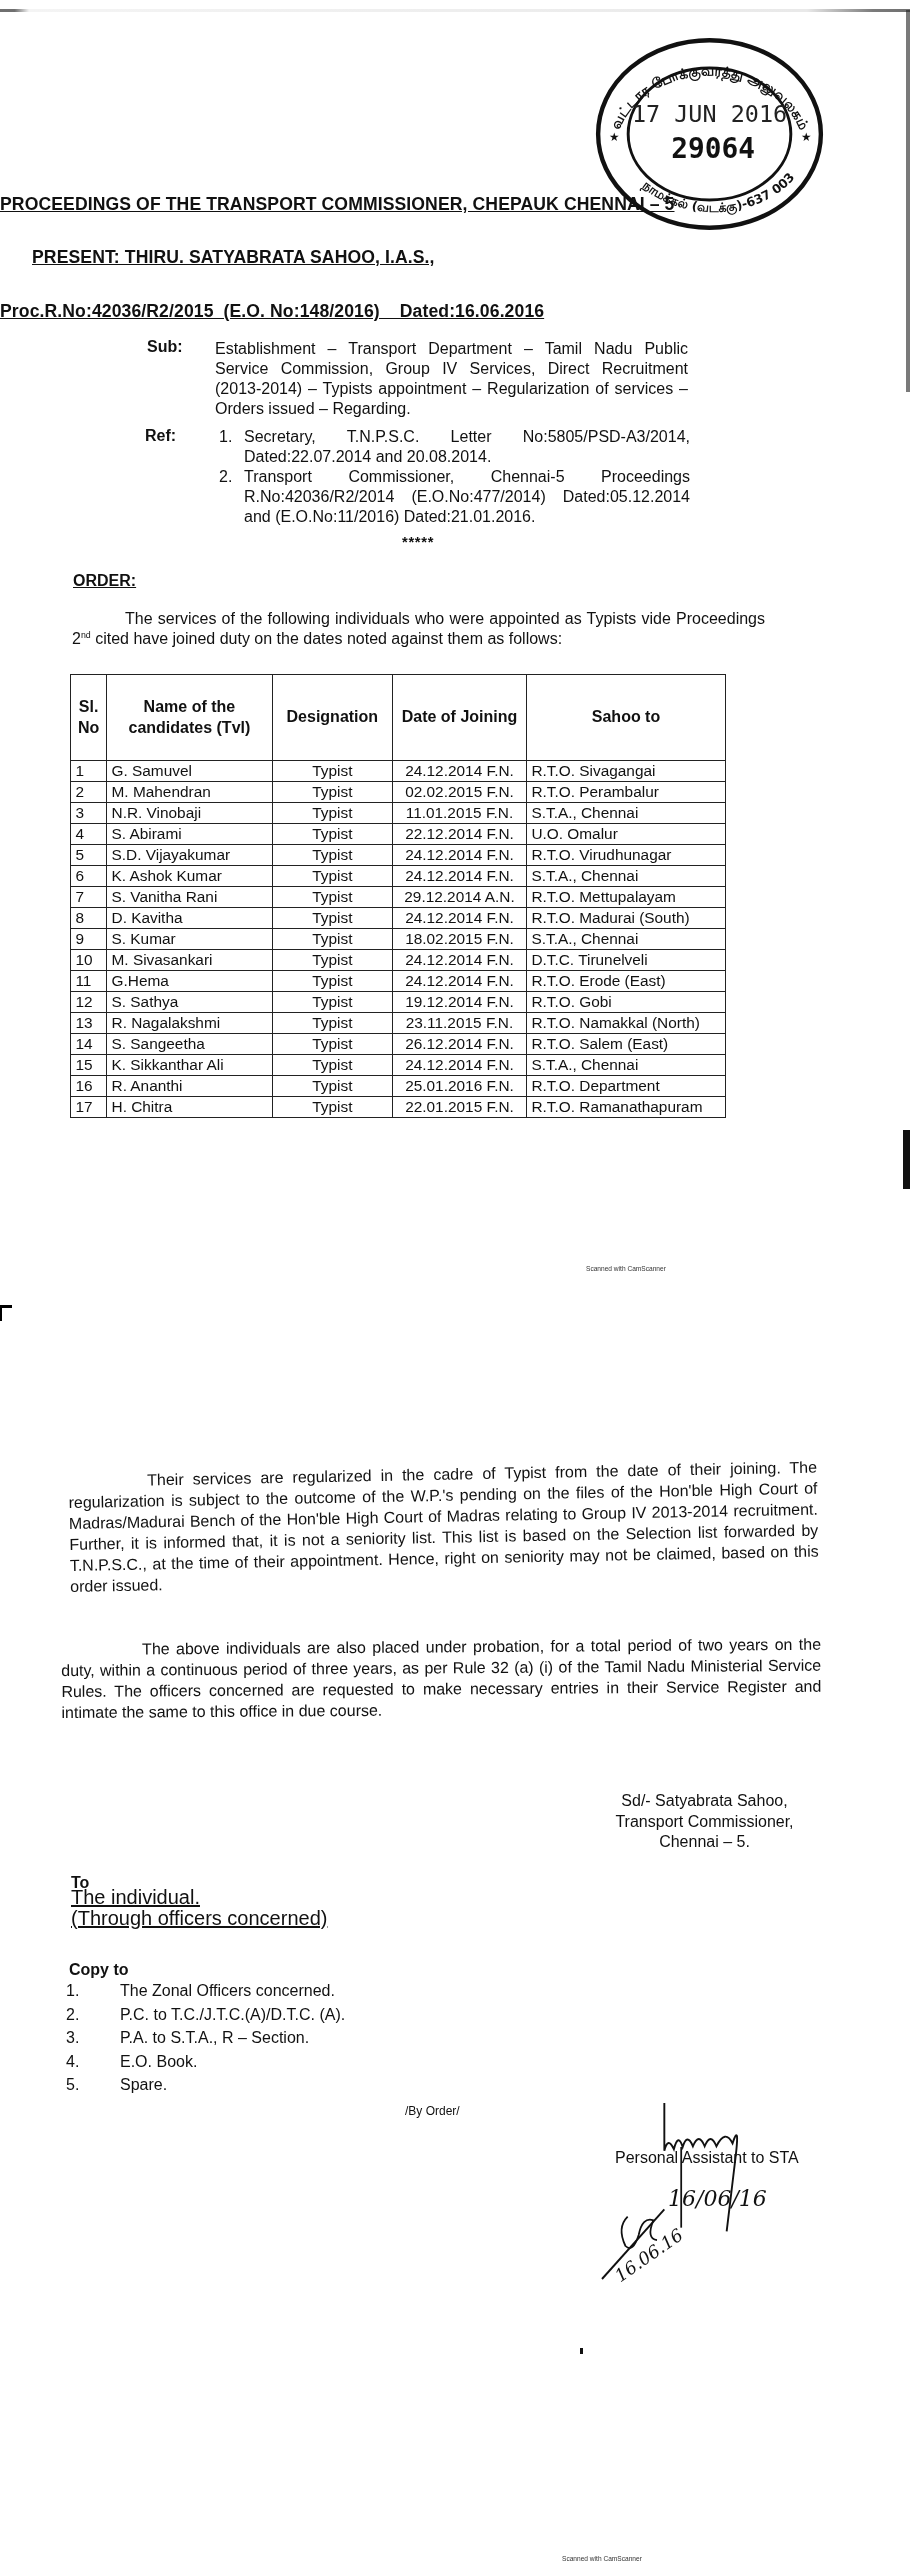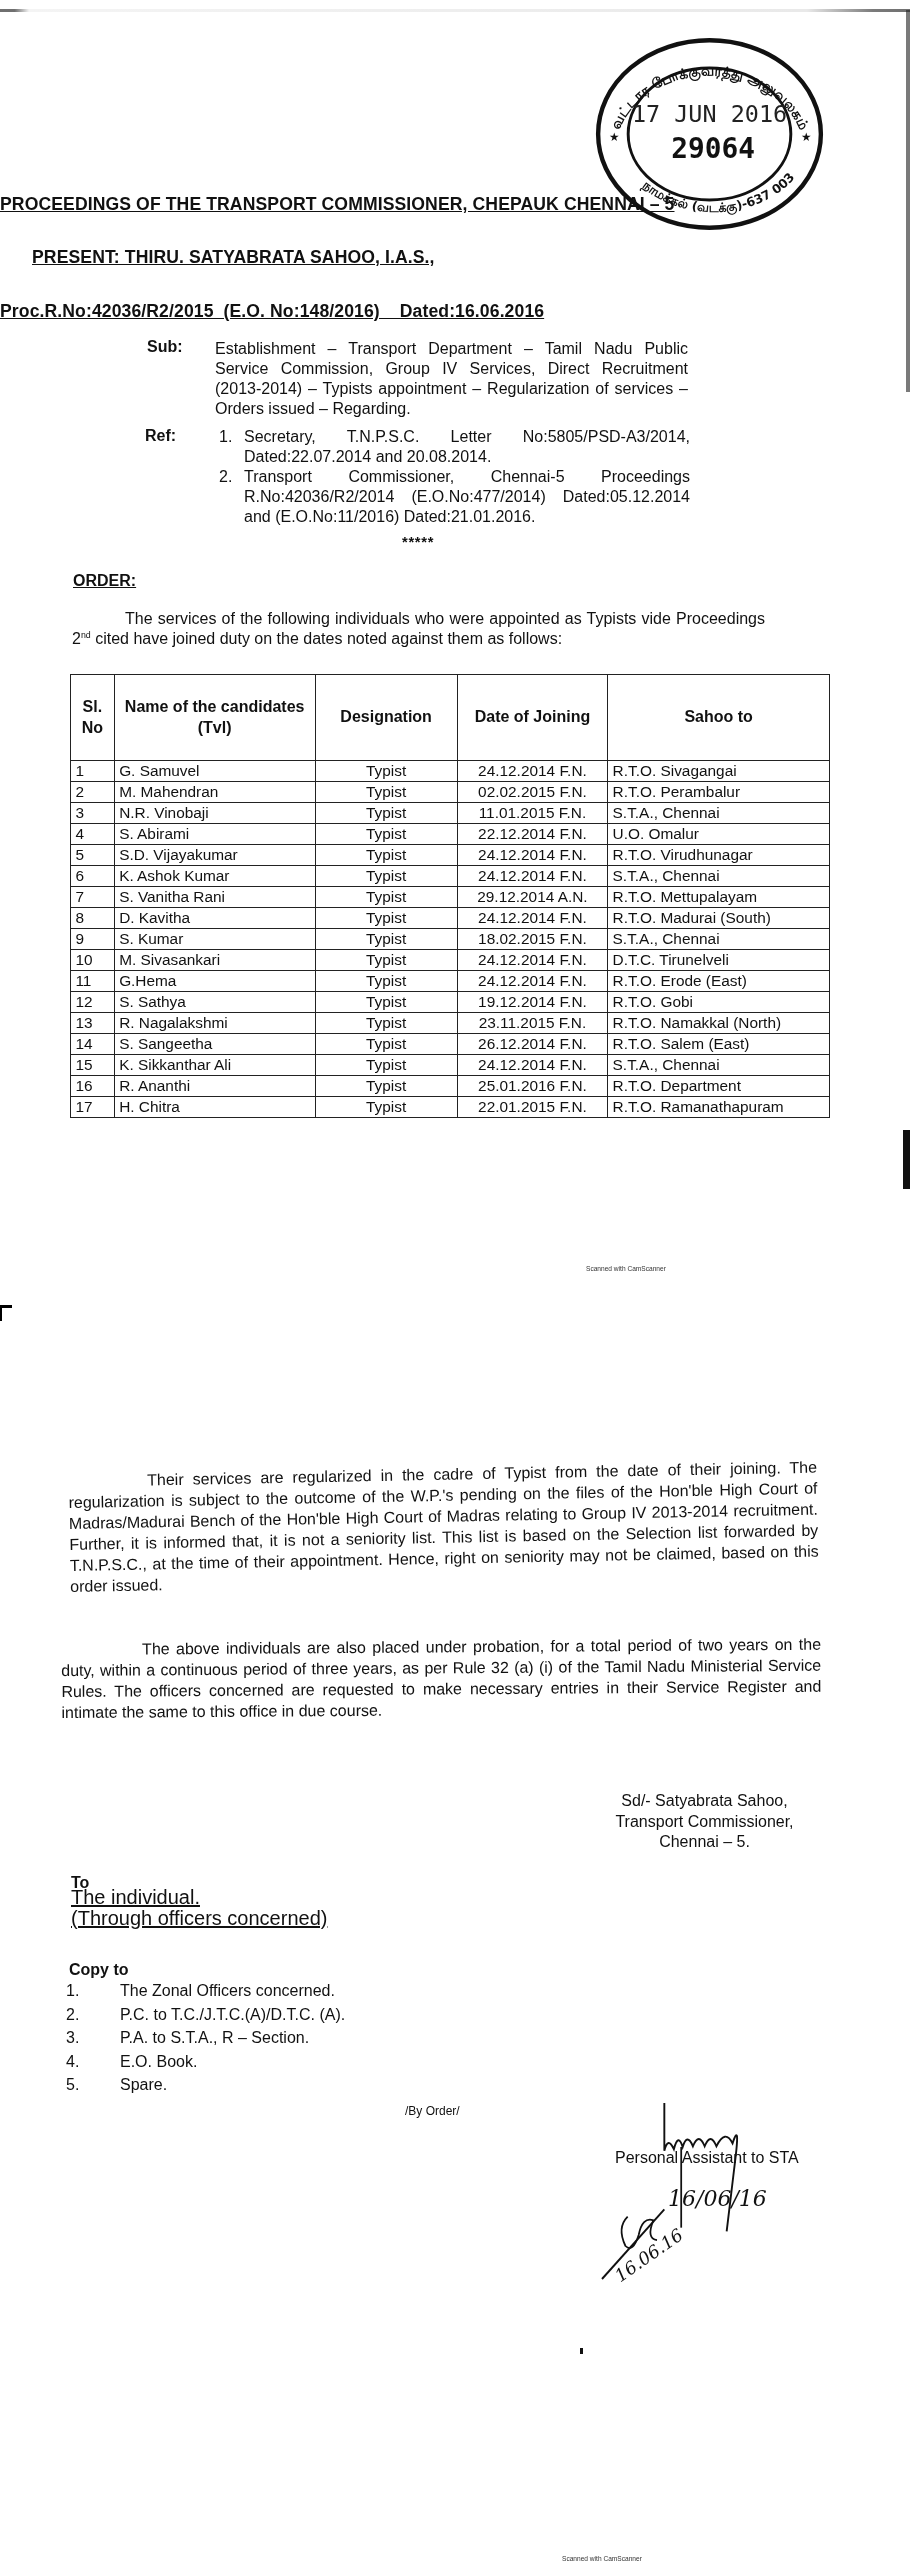--- a/index.html
+++ b/index.html
@@ -41,21 +41,21 @@
   .ref-item { display: flex; margin-bottom: 0; }
   .ref-num { width: 25px; flex: 0 0 25px; }
   .ref-body { flex: 1; text-align: justify; text-align-last: auto; }
   .stars { position: absolute; left: 0; width: 910px; top: 534px; text-align: left; padding-left: 402px; box-sizing: border-box; font-size: 14.7px; font-weight: bold; letter-spacing: 0.7px; }
 
   .order-heading { position: absolute; left: 73px; top: 572px; font-weight: bold; font-size: 16px; text-decoration: underline; }
   .order-para { left: 72px; top: 609px; width: 693px; text-indent: 53px; }
   sup { font-size: 8.8px; line-height: 0; }
 
   
-  .tbl { position: absolute; left: 70px; top: 674px; width: 760px; border-collapse: collapse; font-size: 15.4px; }
+  .tbl { position: absolute; left: 70px; top: 674px; width: 656px; border-collapse: collapse; font-size: 15.4px; }
   .tbl th, .tbl td { border: 1.2px solid #222; padding: 0 4.4px; height: 20px; line-height: 18.3px; white-space: nowrap; }
   .tbl th { font-weight: bold; font-size: 16px; text-align: center; line-height: 20.5px; height: 85px; padding: 0 2.9px; white-space: normal; }
   .c-sl { width: 32px; text-align: left; }
   .c-name { width: 182px; }
   .c-des { width: 126px; text-align: center; }
   .c-date { width: 134px; text-align: center; }
   .c-post { width: 202px; }
 
   .scanned { position: absolute; font-size: 6.6px; color: #333; }
   .scanned1 { left: 586px; top: 1265px; }

